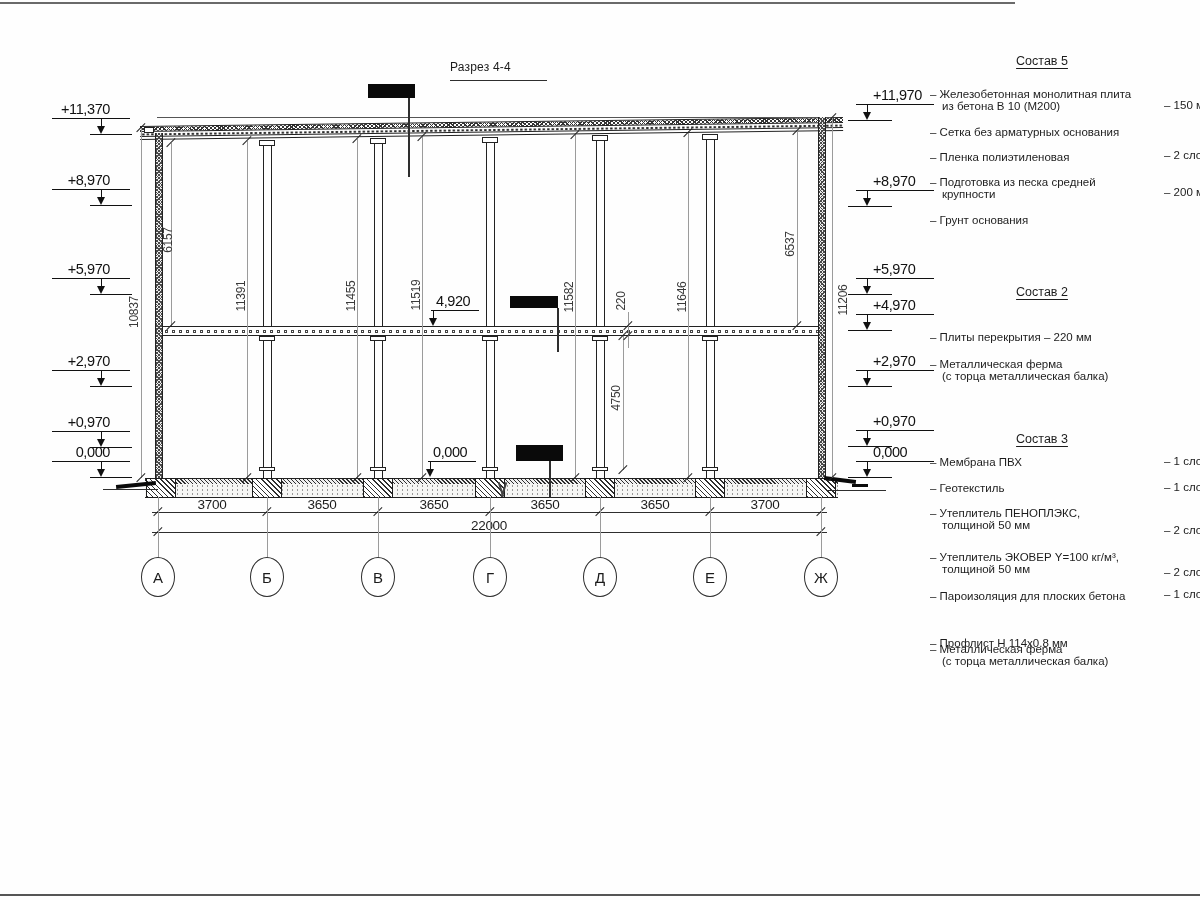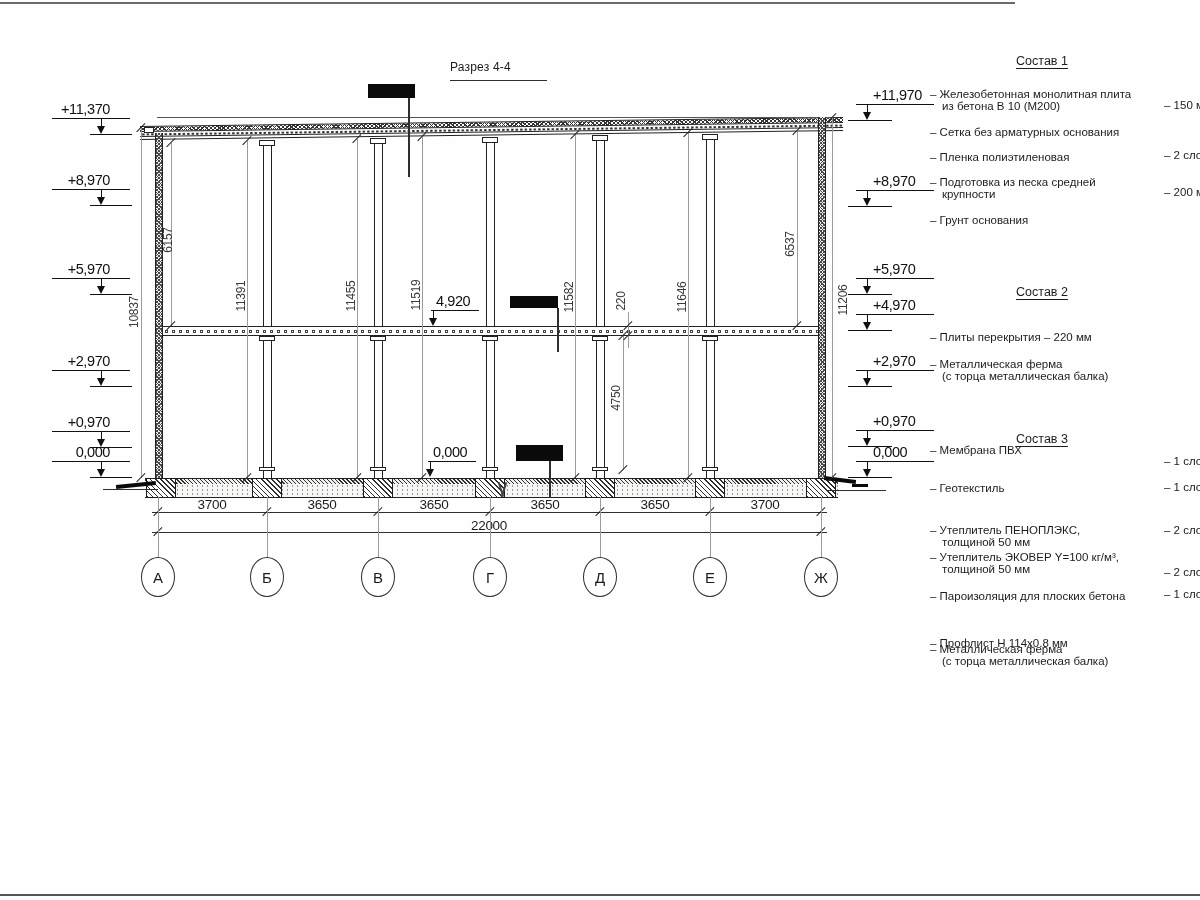--- a/index.html
+++ b/index.html
@@ -330,41 +330,41 @@
     <span>Д</span>
   </div>
 <div class="circle" style="left:693px;top:557px">
     <span>Е</span>
   </div>
 <div class="circle" style="left:804px;top:557px">
     <span>Ж</span>
   </div>
 
 <div>
-  <div class="stitle" style="left:982px;top:54px">Состав 1</div>
+  <div class="stitle" style="left:982px;top:54px">Состав 5</div>
   <div class="sitem" style="top:88px">– Железобетонная  монолитная плита
 из бетона В 10 (М200)</div>
   <div class="sitem" style="top:126px">– Сетка без арматурных основания</div>
   <div class="sitem" style="top:151px">– Пленка полиэтиленовая</div>
   <div class="sitem" style="top:176px">– Подготовка из песка средней
 крупности</div>
   <div class="sitem" style="top:214px">– Грунт основания</div>
   <div class="qty" style="top:99px">– 150 мм</div>
   <div class="qty" style="top:149px">– 2 слоя</div>
   <div class="qty" style="top:186px">– 200 мм</div>
 
   <div class="stitle" style="left:982px;top:285px">Состав 2</div>
   <div class="sitem" style="top:331px">– Плиты перекрытия – 220 мм</div>
   <div class="sitem" style="top:358px">– Металлическая ферма
 (с торца металлическая балка)</div>
 
   <div class="stitle" style="left:982px;top:432px">Состав 3</div>
-  <div class="sitem" style="top:444px">– Мембрана ПВХ</div>
+  <div class="sitem" style="top:456px">– Мембрана ПВХ</div>
   <div class="sitem" style="top:482px">– Геотекстиль</div>
-  <div class="sitem" style="top:524px">– Утеплитель ПЕНОПЛЭКС,
+  <div class="sitem" style="top:507px">– Утеплитель ПЕНОПЛЭКС,
 толщиной 50 мм</div>
   <div class="sitem" style="top:551px">– Утеплитель ЭКОВЕР Y=100 кг/м³,
 толщиной 50 мм</div>
   <div class="sitem" style="top:590px">– Пароизоляция для плоских бетона</div>
   <div class="sitem" style="top:637px">– Профлист Н 114х0.8 мм</div>
   <div class="sitem" style="top:643px">– Металлическая ферма
 (с торца металлическая балка)</div>
   <div class="qty" style="top:455px">– 1 слой</div>
   <div class="qty" style="top:481px">– 1 слой</div>
   <div class="qty" style="top:524px">– 2 слоя</div>

